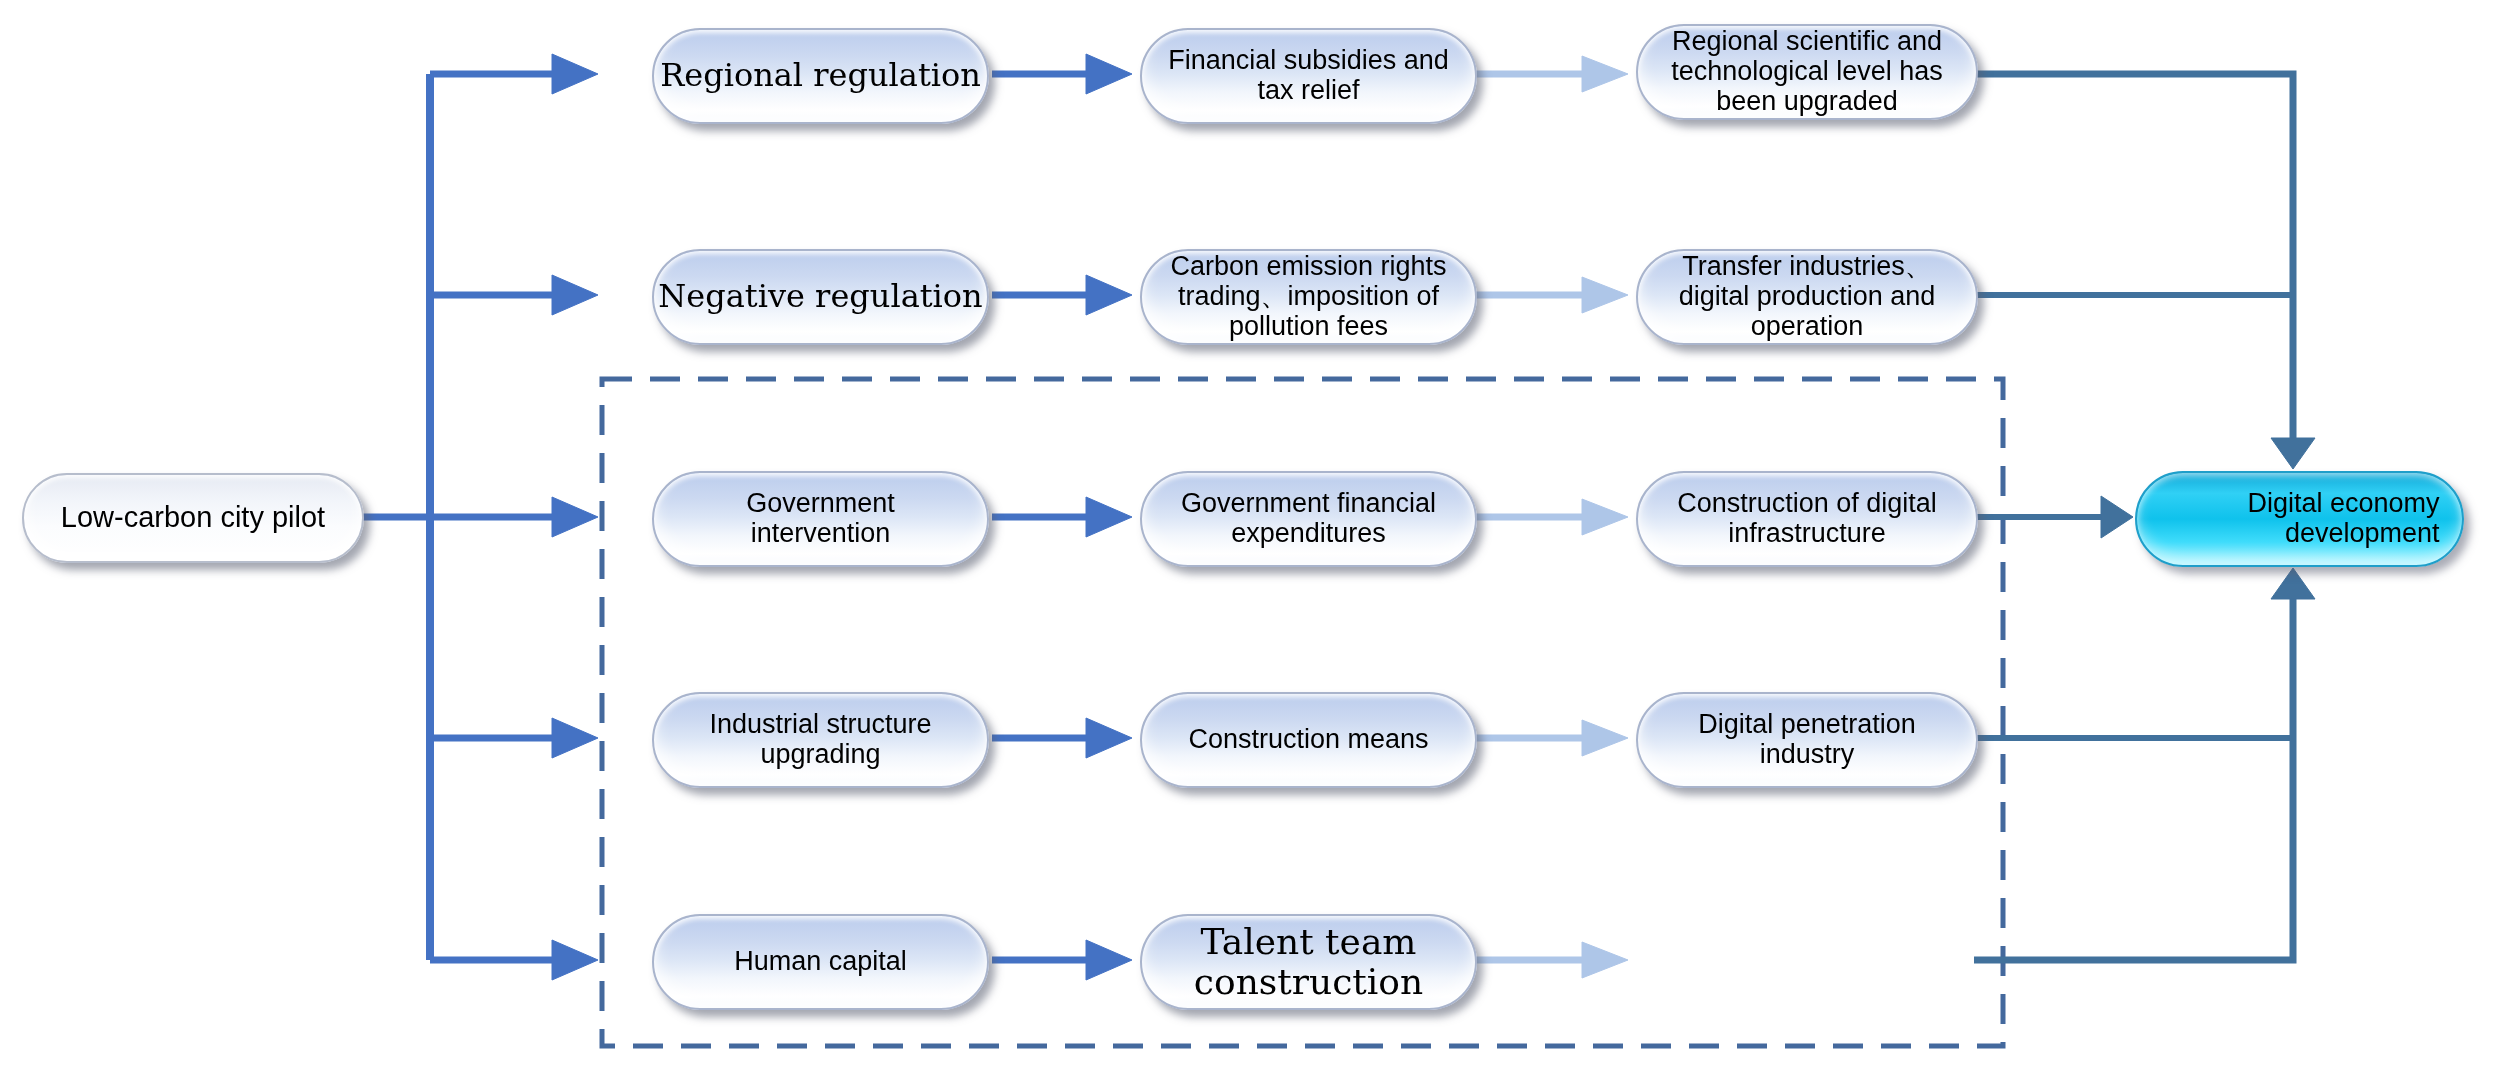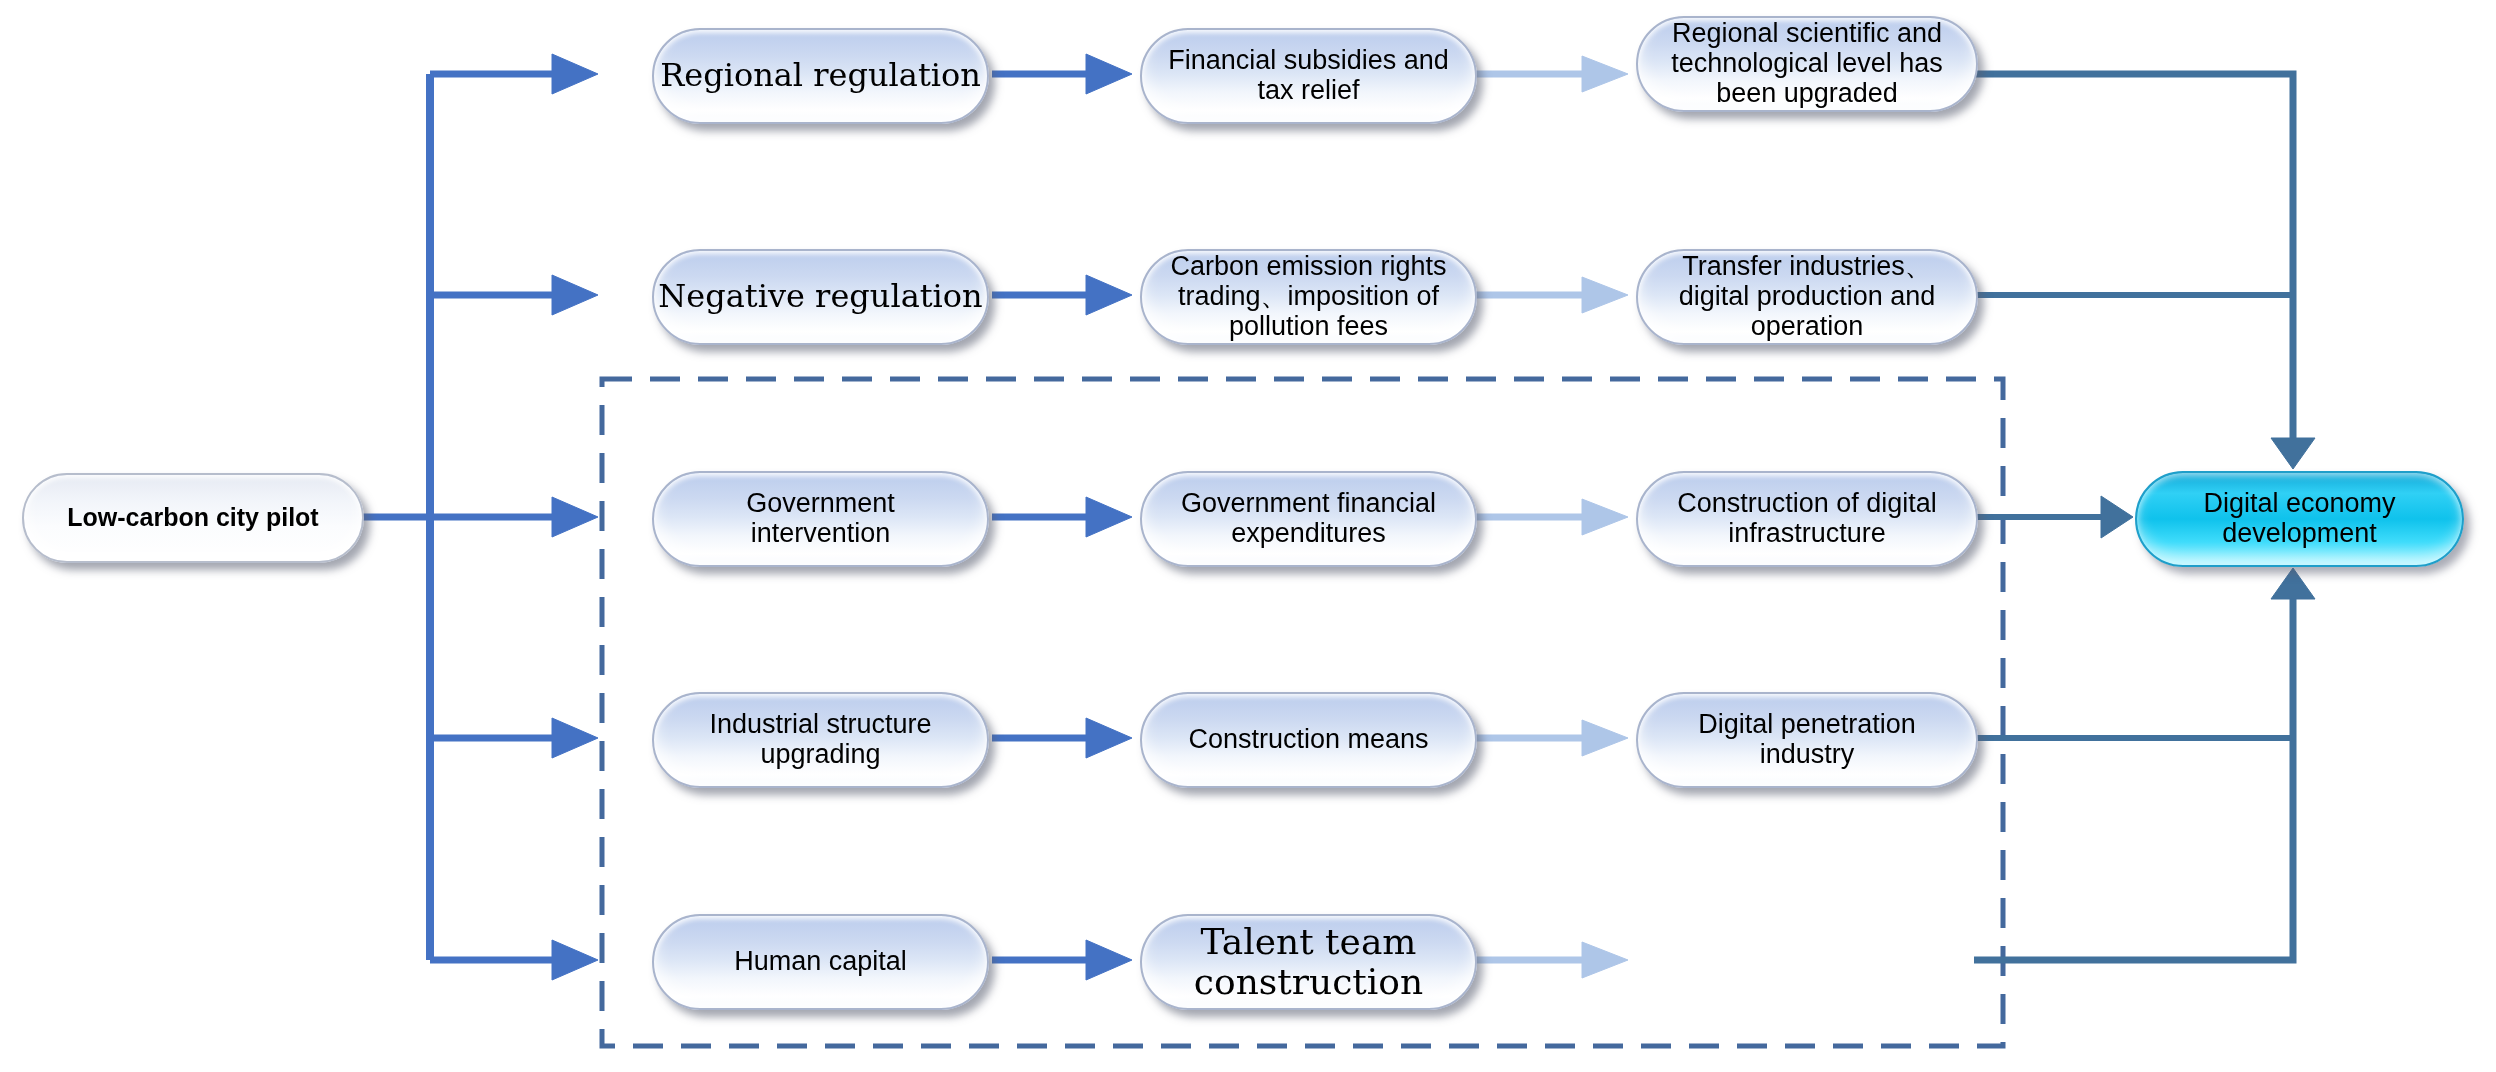--- a/index.html
+++ b/index.html
@@ -13,27 +13,27 @@
         border:2px solid #a9b4cc;
         box-shadow:6px 7px 9px rgba(88,92,112,.55),
                    inset 0 3px 5px rgba(255,255,255,.85),
                    inset 0 -10px 16px rgba(255,255,255,.9);}
   .pill.white{background:linear-gradient(180deg,#e6eaf3 0%,#f2f5fa 30%,#fbfcfe 60%,#ffffff 100%);
               border-color:#b6bdcc;}
   .pill.cyan{background:linear-gradient(180deg,#14a9d8 0%,#30d0f5 22%,#0fc2ec 50%,#3fdcfb 75%,#9df2ff 96%);
              border-color:#1f9ec9;
              box-shadow:6px 7px 9px rgba(88,92,112,.5),
                         inset 0 3px 6px rgba(255,255,255,.55),
-                        inset 0 -8px 14px rgba(255,255,255,.45);}
+                        inset 0 -8px 14px rgba(255,255,255,.45);text-align:right;}
 
   .lbl{line-height:1.1;display:inline-block;}
   .sans{font-family:"Liberation Sans",sans-serif;}
   .serif{font-family:"DejaVu Serif","Liberation Serif",serif;}
   .f27{font-size:27px;}
-  .f29{font-size:25px;font-weight:bold;}
+  .f29{font-size:29px;}
   .f32{font-size:32px;}
   .f36{font-size:36px;}
   .nowrap{white-space:nowrap;}
 </style>
 </head>
 <body>
 
 <div class="stage">
 
   <svg class="wires" viewBox="0 0 2496 1072">
@@ -95,21 +95,21 @@
   <div class="pill white" style="left:22px;top:473px;width:338px;height:86px">
     <span class="lbl sans f29 nowrap">Low-carbon city pilot</span>
   </div>
 
   <div class="pill" style="left:652px;top:28px;width:333px;height:92px">
     <span class="lbl serif f32 nowrap">Regional regulation</span>
   </div>
   <div class="pill" style="left:1140px;top:28px;width:333px;height:92px">
     <span class="lbl sans f27" style="max-width:300px">Financial subsidies and tax relief</span>
   </div>
-  <div class="pill" style="left:1636px;top:16px;width:338px;height:92px">
+  <div class="pill" style="left:1636px;top:24px;width:338px;height:92px">
     <span class="lbl sans f27" style="max-width:295px">Regional scientific and technological level has been upgraded</span>
   </div>
 
   <div class="pill" style="left:652px;top:249px;width:333px;height:92px">
     <span class="lbl serif f32 nowrap">Negative regulation</span>
   </div>
   <div class="pill" style="left:1140px;top:249px;width:333px;height:92px">
     <span class="lbl sans f27" style="max-width:300px">Carbon emission rights trading、imposition of pollution fees</span>
   </div>
   <div class="pill" style="left:1636px;top:249px;width:338px;height:92px">

